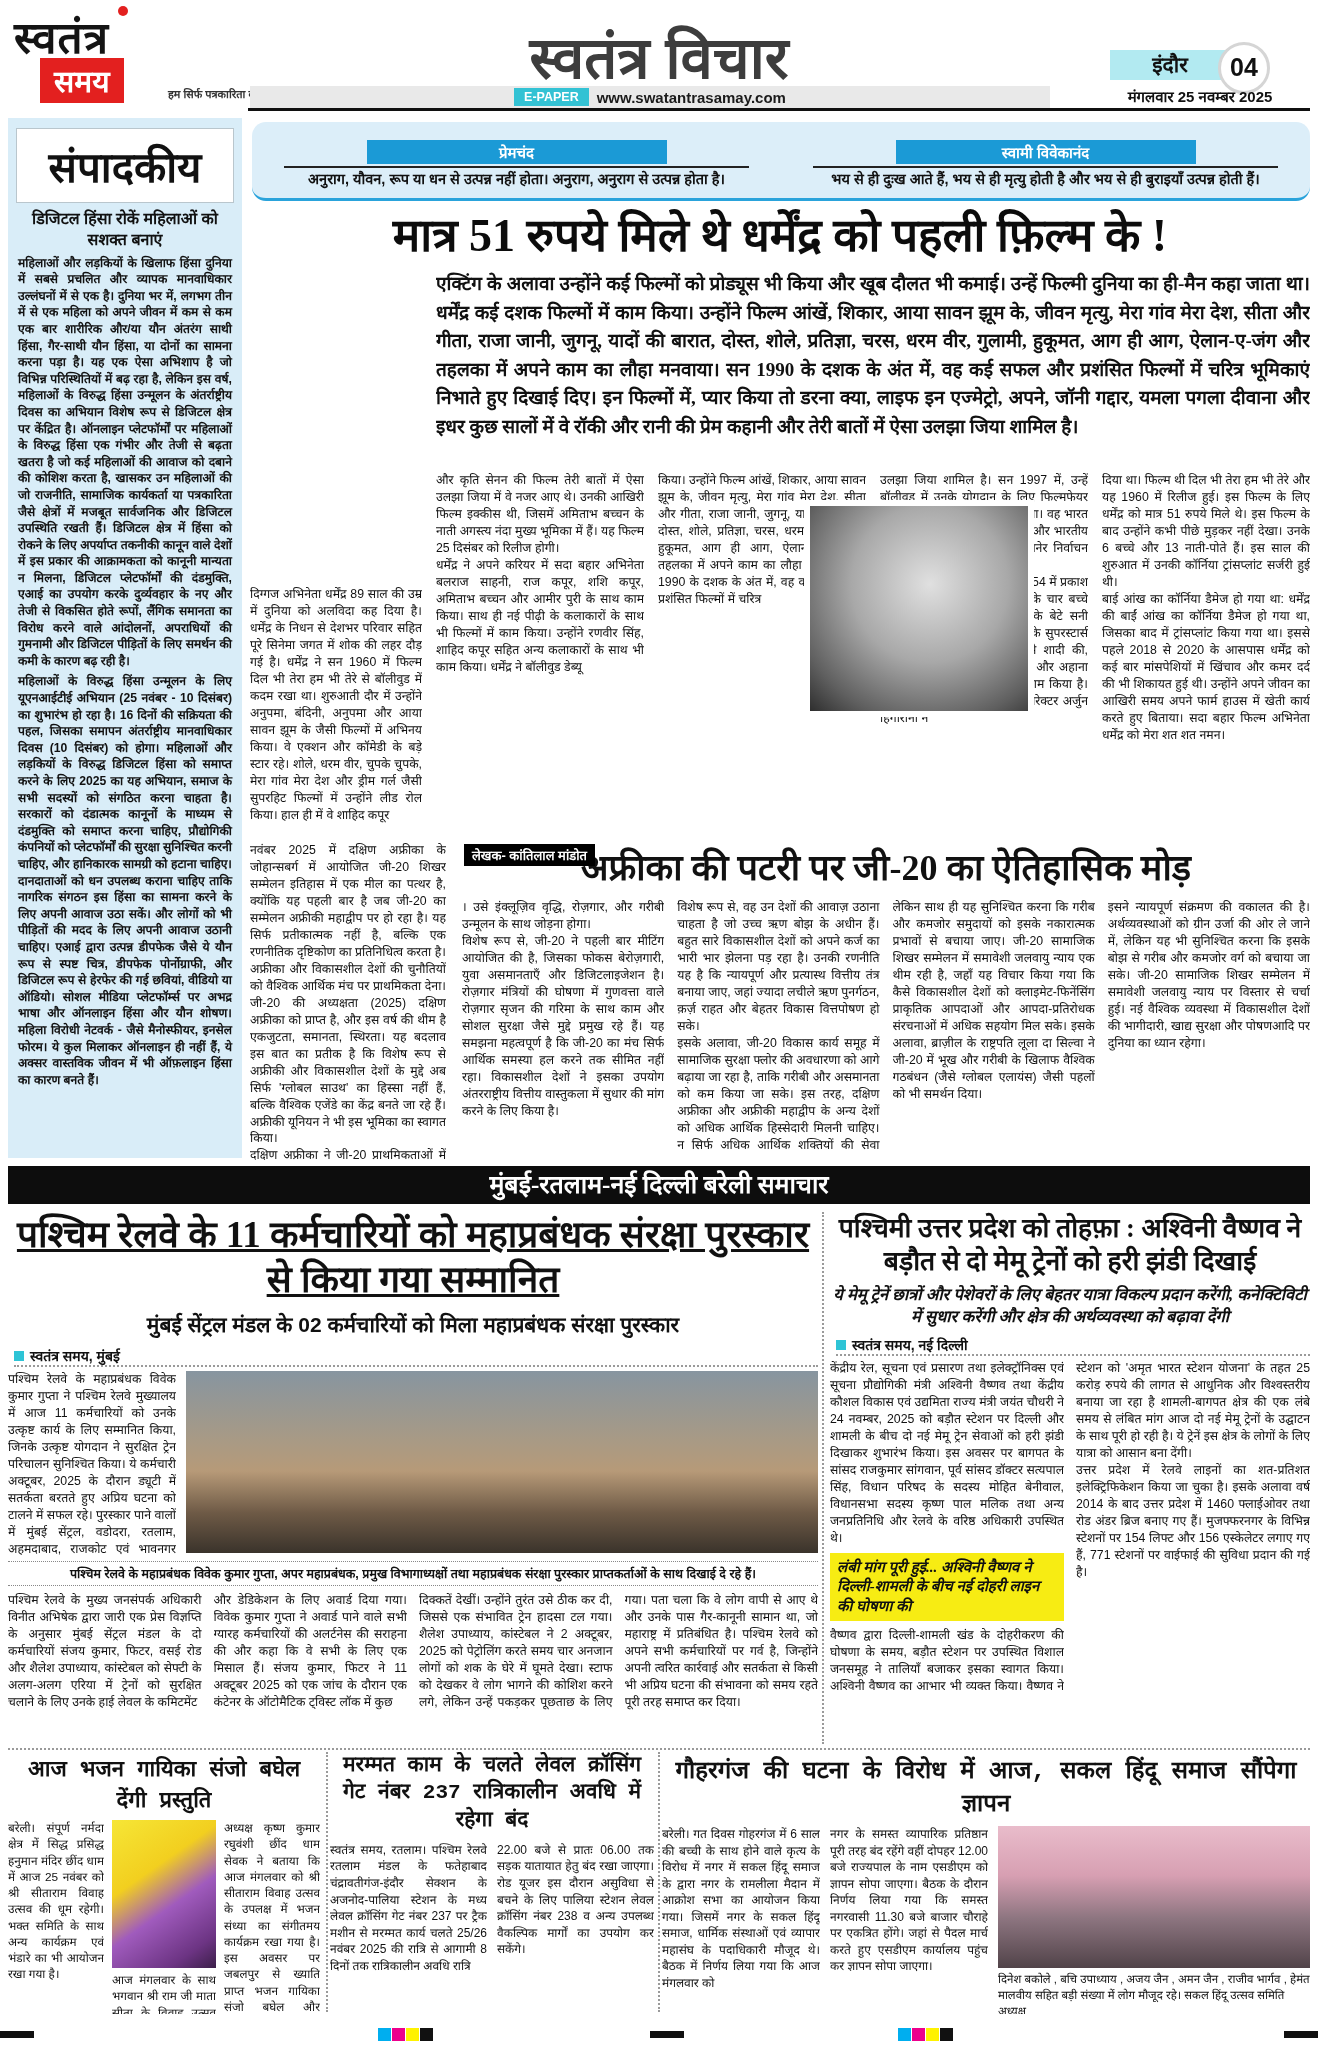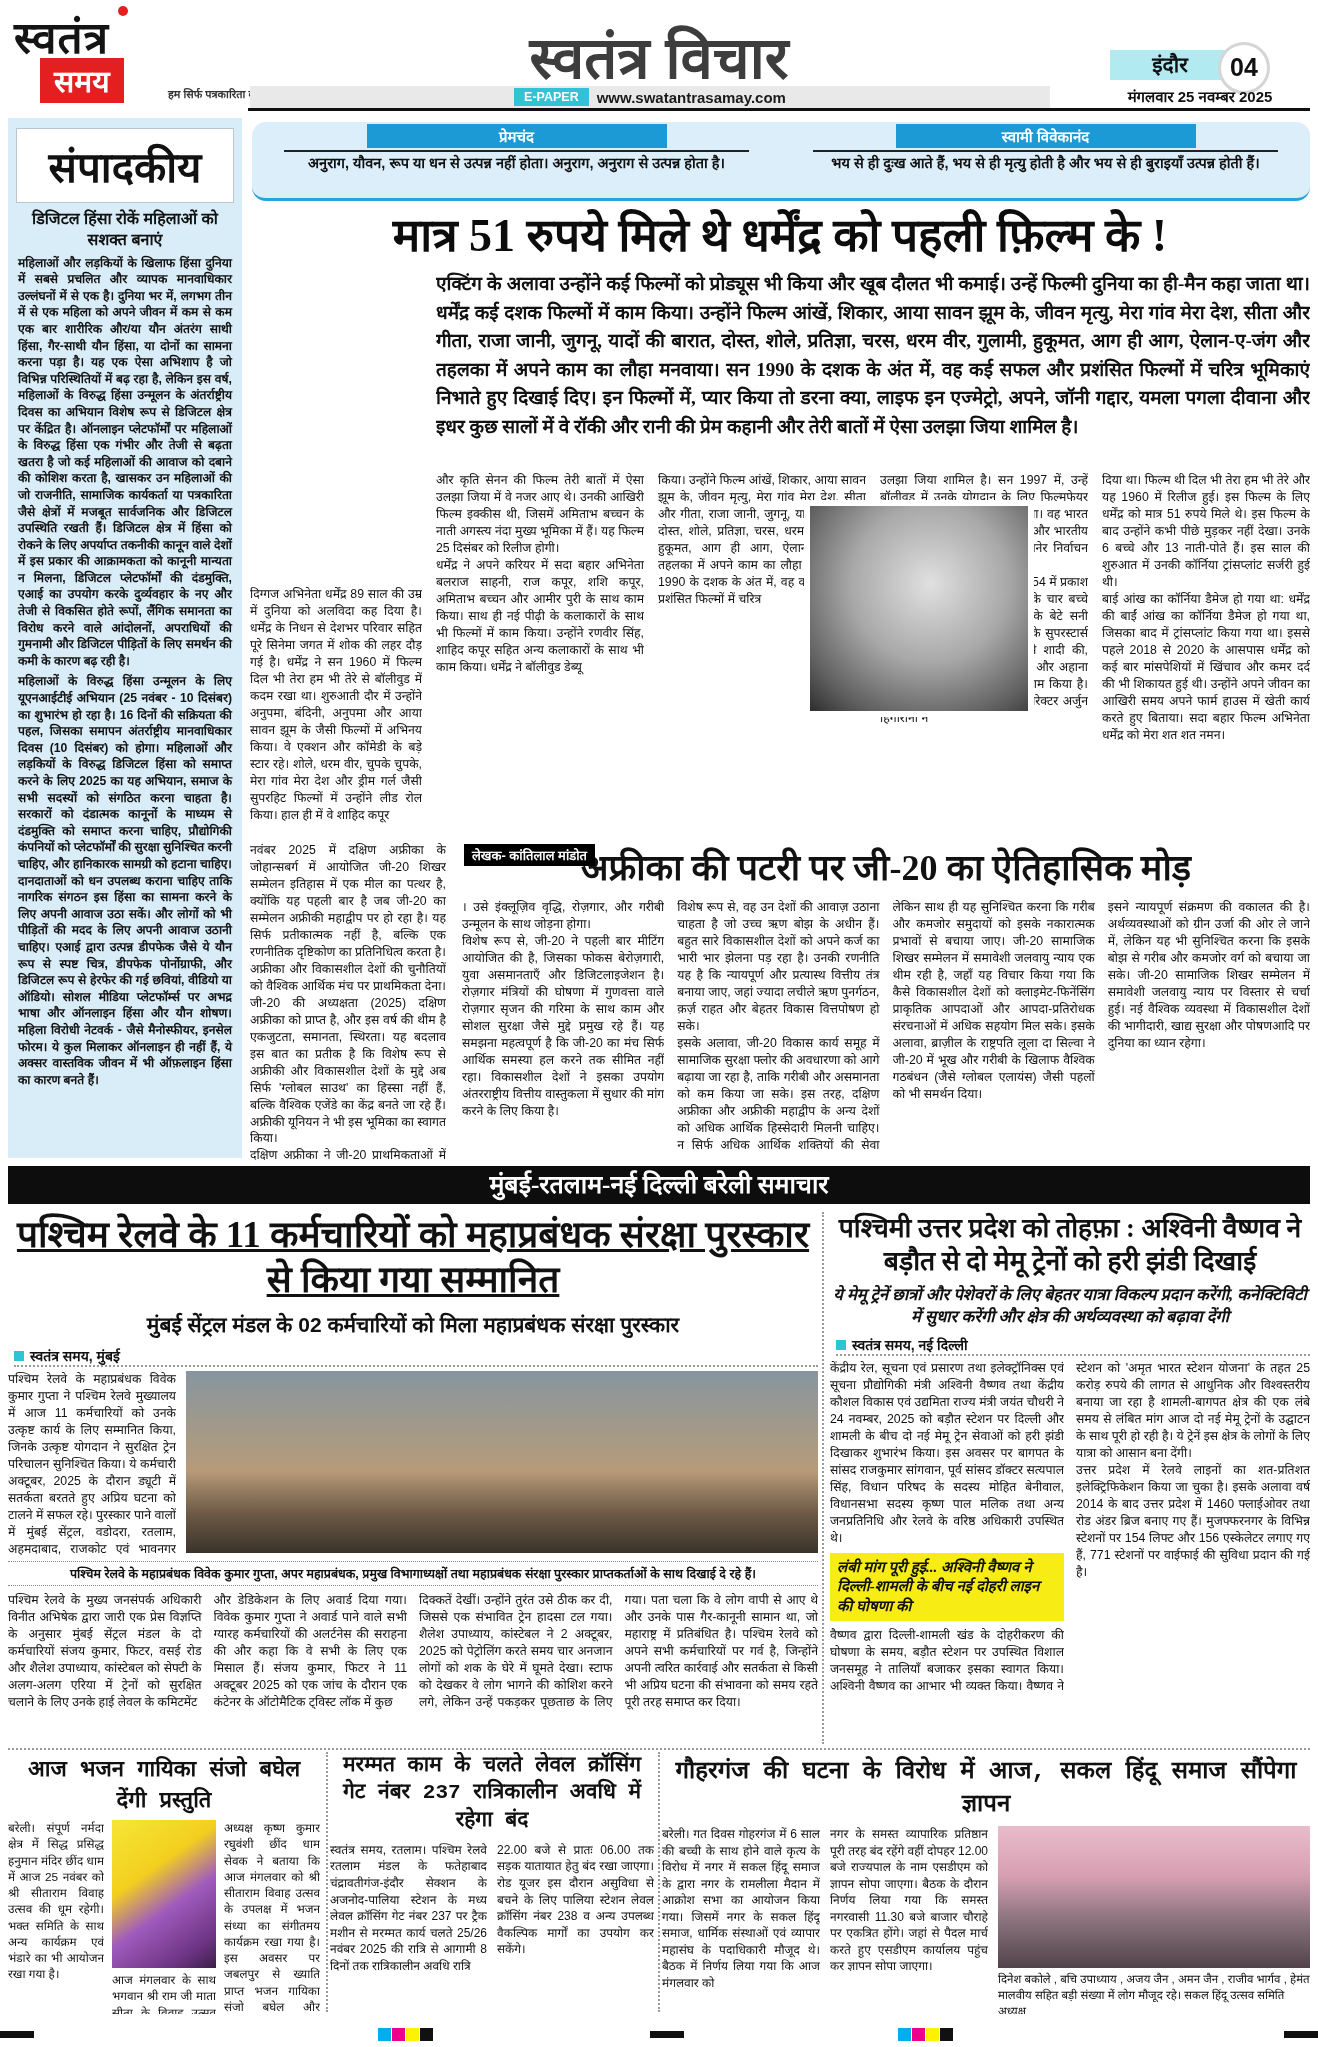--- a/index.html
+++ b/index.html
@@ -28,21 +28,21 @@
   #editorial{left:8px;top:118px;width:234px;height:1040px;background:#d9edf8;overflow:hidden;}
   .ed-title-box{margin:10px 8px 6px 8px;background:#fff;border:1px solid #b9c6cd;text-align:center;
                 font-size:42px;font-weight:800;padding:8px 0;font-family:"Liberation Serif",serif;}
   .ed-headline{margin:4px 6px;text-align:center;font-size:16px;font-weight:700;line-height:1.3;}
   .ed-body{margin:4px 10px;font-size:12.2px;line-height:1.36;font-weight:bold;}
 
   
   #quotes{left:252px;top:122px;width:1058px;height:76px;background:#dceef9;border-radius:14px;
           border-bottom:3px solid #2aa3db;display:flex;overflow:hidden;}
   .quote-card{flex:1;position:relative;padding-top:2px;}
-  .quote-pill{width:300px;margin:0 auto 0 auto;background:#1b9ad6;color:#fff;text-align:center;
+  .quote-pill{width:300px;margin:16px auto 0 auto;background:#1b9ad6;color:#fff;text-align:center;
               font-size:15px;font-weight:800;padding:2px 0;}
   .quote-rule{width:88%;margin:2px auto;border-bottom:2px solid #222;}
   .quote-text{text-align:center;font-size:14.5px;font-weight:700;line-height:1.25;padding:0 14px;}
 
   
   .main-headline{left:250px;top:202px;width:1060px;text-align:center;font-size:46px;font-weight:800;color:#0c0c0c;
                  font-family:"Liberation Serif",serif;}
   #dharm{left:250px;top:266px;width:1060px;height:572px;}
   .author-box{position:absolute;left:0;top:0;width:172px;height:314px;background:#fbf2d8;border:1px solid #e4d8b4;overflow:hidden;}
   .author-photo{margin:8px auto 0 auto;width:150px;height:238px;

